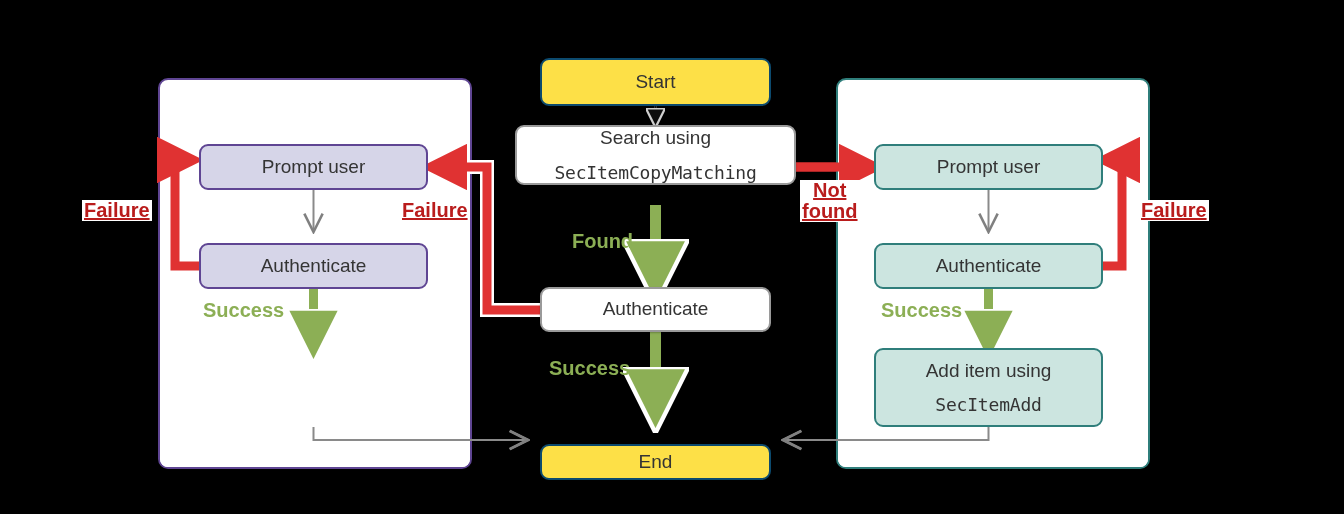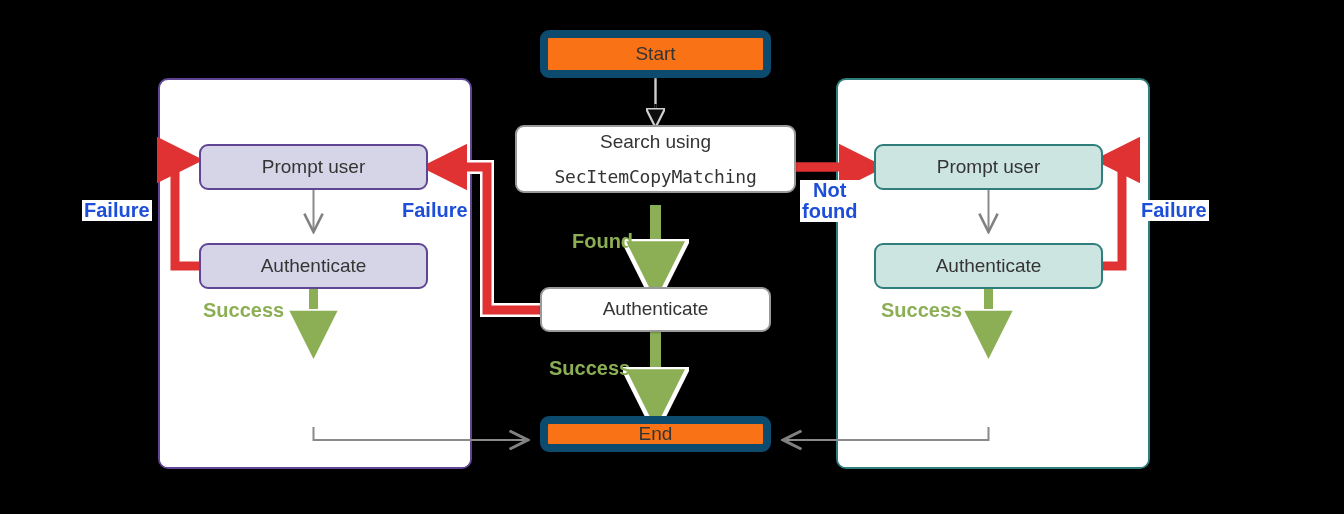--- a/index.html
+++ b/index.html
@@ -24,45 +24,45 @@
   .box{position:absolute;box-sizing:border-box;display:flex;
        flex-direction:column;align-items:center;justify-content:center;
        text-align:center;border-radius:9px;color:#343434;font-size:19px;
        line-height:1.28;}
   .box .mono{font-family:"DejaVu Sans Mono", monospace;font-size:18px;letter-spacing:-.2px;margin-top:10px;}
 
   .box.purple{background:#D6D5E8;border:2px solid #5F4593;}
   .box.teal  {background:#CCE5E0;border:2px solid #2F7E7B;}
   .box.white {background:#FFFFFF;border:2px solid #9A9A9A;
               box-shadow:0 1px 2px rgba(0,0,0,.25);}
-  .box.gray  {background:#f97316;border:8px solid #0c4a6e;
-              box-shadow:0 1px 2px rgba(0,0,0,.25);}
+  .box.gray  {background:#fde047;border:2px solid #0c4a6e;
+              box-shadow:0 1px 2px rgba(0,0,0,.25);margin-top:28px;}
 
   
   #b-u-prompt{left:199px;top:144px;width:229px;height:46px;}
   #b-u-auth  {left:199px;top:243px;width:229px;height:46px;}
   #b-u-mod   {left:199px;top:348px;width:229px;height:79px;}
   
   #b-start   {left:540px;top:30px;width:231px;height:48px;}
-  #b-search  {left:515px;top:125px;width:281px;height:68px;}
+  #b-search  {left:515px;top:125px;width:281px;height:60px;}
   #b-mauth   {left:540px;top:287px;width:231px;height:45px;}
   #b-end     {left:540px;top:416px;width:231px;height:36px;}
   
   #b-a-prompt{left:874px;top:144px;width:229px;height:46px;}
   #b-a-auth  {left:874px;top:243px;width:229px;height:46px;}
   #b-a-add   {left:874px;top:348px;width:229px;height:79px;}
 
   
   .svg-layer{position:absolute;left:0;top:0;width:1344px;height:514px;
              pointer-events:none;}
 
   
   .elabel{position:absolute;font-weight:bold;font-size:20px;white-space:pre;
           line-height:1.06;text-align:center;}
-  .elabel.red  {color:#1d4ed8;background:#fff;padding:0 2px;}
+  .elabel.red  {color:#b91c1c;background:#fff;padding:0 2px;text-decoration:underline;}
   .elabel.green{color:#8CAF55;}
 
   #lb-fail-left  {left:82px; top:200px;}
   #lb-fail-mid   {left:400px;top:200px;}
   #lb-fail-right {left:1139px;top:200px;}
   #lb-notfound   {left:800px;top:180px;}
   #lb-found      {left:572px;top:231px;}
   #lb-succ-left  {left:203px;top:300px;}
   #lb-succ-mid   {left:549px;top:358px;}
   #lb-succ-right {left:881px;top:300px;}
@@ -213,20 +213,24 @@
   <div id="b-u-auth" class="box purple">
     <span>Authenticate</span>
   </div>
 
   <div id="b-a-prompt" class="box teal">
     <span>Prompt user</span>
   </div>
   <div id="b-a-auth" class="box teal">
     <span>Authenticate</span>
   </div>
+  <div id="b-a-add" class="box teal">
+    <span>Add item using</span>
+    <span class="mono">SecItemAdd</span>
+  </div>
 
   <div id="lb-fail-left" class="elabel red">Failure</div>
   <div id="lb-fail-mid" class="elabel red">Failure</div>
   <div id="lb-fail-right" class="elabel red">Failure</div>
   <div id="lb-notfound" class="elabel red">Not
 found</div>
   <div id="lb-found" class="elabel green">Found</div>
   <div id="lb-succ-left" class="elabel green">Success</div>
   <div id="lb-succ-mid" class="elabel green">Success</div>
   <div id="lb-succ-right" class="elabel green">Success</div>

